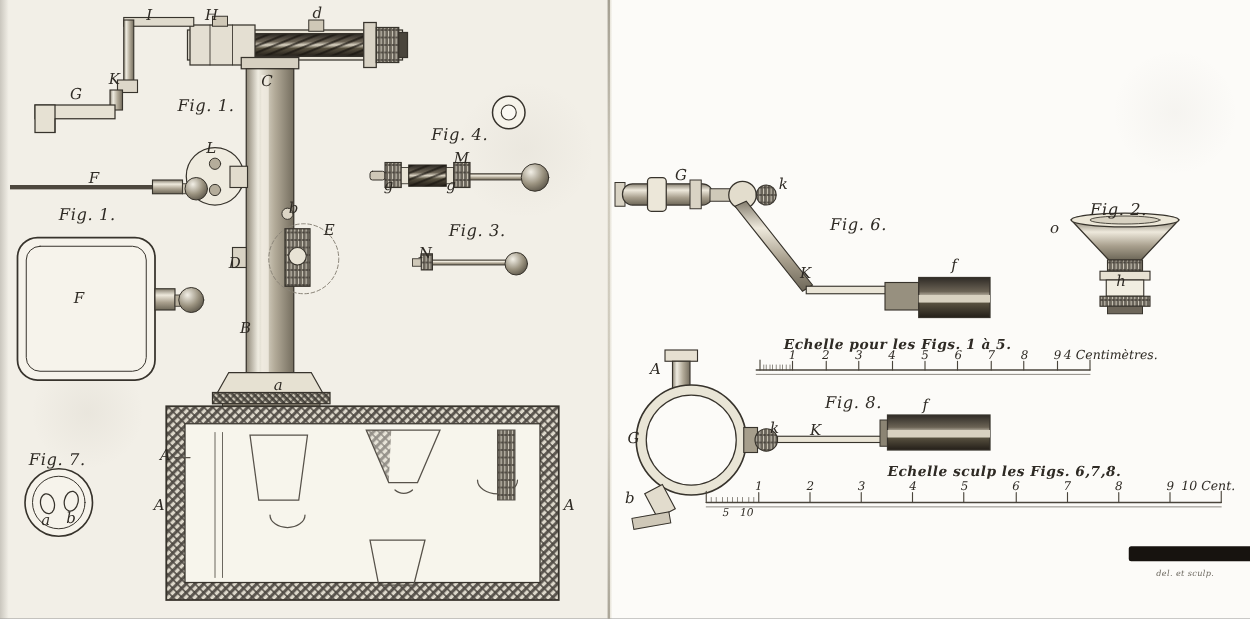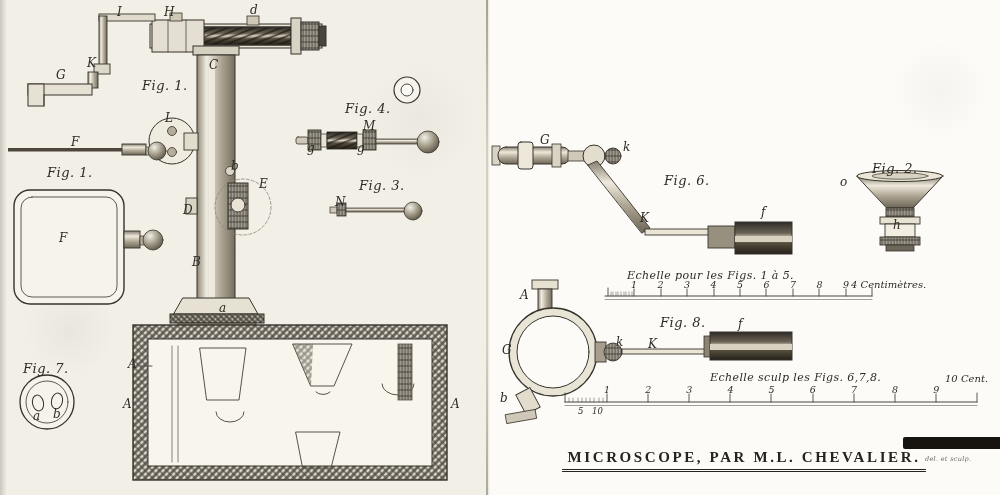--- a/index.html
+++ b/index.html
@@ -22,21 +22,21 @@
     position:absolute;
     white-space:nowrap;
     line-height:1;
     color:#2e2a24;
     font-family:"DejaVu Serif","Liberation Serif",serif;
   }
   .letter{font-style:italic;font-size:12px;}
   .figlabel{font-style:italic;font-size:13px;letter-spacing:.5px;}
   .tick{font-style:italic;font-size:9.5px;}
   .subtick{font-style:italic;font-size:8.5px;}
-  .caption{font-style:italic;font-size:11px;letter-spacing:.4px;}
+  .caption{font-style:italic;font-size:11px;letter-spacing:.4px;font-weight:bold;}
   .endlabel{font-style:italic;font-size:10px;}
   #title-wrap{
     position:absolute;left:555px;top:447px;width:378px;
     text-align:center;
   }
   #plate-title{
     display:inline-block;
     font-family:"Liberation Serif","DejaVu Serif",serif;
     font-size:15px;font-weight:bold;letter-spacing:2.6px;
     color:#27231d;
@@ -327,22 +327,19 @@
       <span class="lbl tick" style="left: 850.9px; top: 385px;">7</span>
       <span class="lbl tick" style="left: 892.05px; top: 385px;">8</span>
       <span class="lbl tick" style="left: 933.2px; top: 385px;">9</span>
       <span class="lbl subtick" style="left: 578px; top: 407px;">5</span>
       <span class="lbl subtick" style="left: 592px; top: 407px; text-align: right;">10</span>
     </div>
 
   <span class="lbl caption" style="left:627px;top:270px;">Echelle pour les Figs. 1 à 5.</span>
   <span class="lbl endlabel" style="left:851px;top:280px;">4 Centimètres.</span>
   <span class="lbl caption" style="left:710px;top:372px;">Echelle sculp les Figs. 6,7,8.</span>
-  <span class="lbl endlabel" style="left:945px;top:374px;text-align:right;">10 Cent.</span>
+  <span class="lbl endlabel" style="left:945px;top:385px;text-align:right;">10 Cent.</span>
 
   <div id="fold-line"></div>
   <div id="scan-artifact"></div>
-  <div id="title-wrap">
-    <span id="plate-title">MICROSCOPE, PAR M.L. CHEVALIER.</span>
-  </div>
   <span id="engraver-credit">del. et sculp.</span>
 
 </div>
 
 </body></html>

